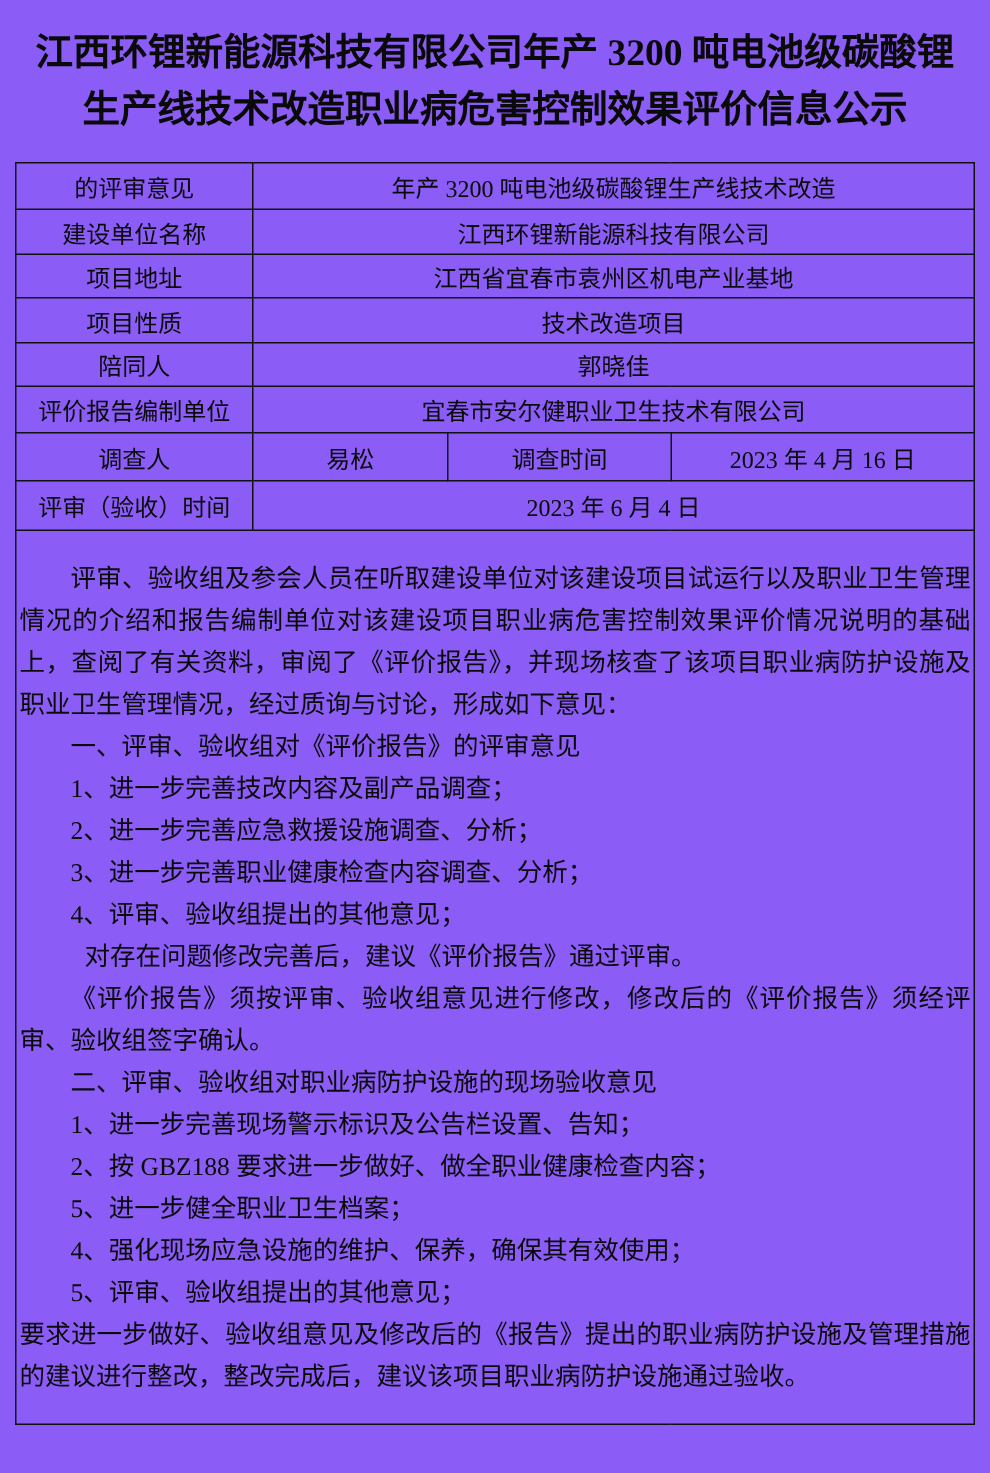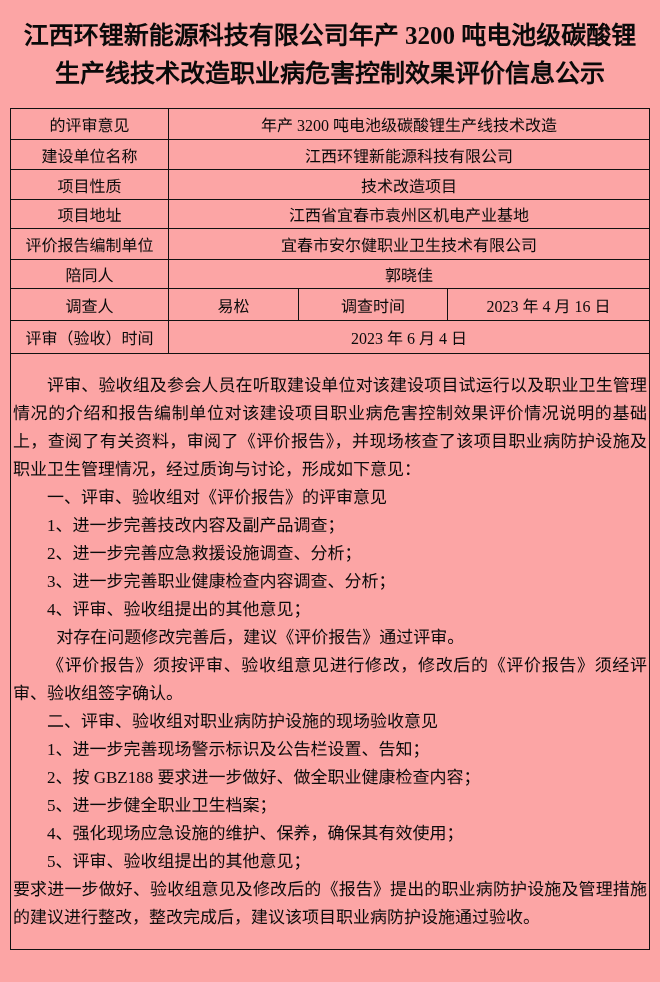--- a/index.html
+++ b/index.html
@@ -4,21 +4,21 @@
 <style>
   html, body {
     margin: 0;
     padding: 0;
     background: #ffffff;
   }
   .page {
     position: relative;
     width: 660px;
     height: 982px;
-    background: #fca5a5;
+    background: #8b5cf6;
     color: #000000;
     font-family: "Liberation Serif", "DejaVu Serif", serif;
     overflow: hidden;
   }
   .title {
     padding-top: 17px;
     text-align: center;
     font-weight: bold;
     font-size: 25px;
     line-height: 38px;
@@ -78,35 +78,35 @@
     </colgroup>
     <tbody>
       <tr style="height:31px">
         <td class="lbl">的评审意见</td>
         <td class="val" colspan="3">年产 3200 吨电池级碳酸锂生产线技术改造</td>
       </tr>
       <tr style="height:30px">
         <td class="lbl">建设单位名称</td>
         <td class="val" colspan="3">江西环锂新能源科技有限公司</td>
       </tr>
+      <tr style="height:29px">
+        <td class="lbl">项目地址</td>
+        <td class="val" colspan="3">江西省宜春市袁州区机电产业基地</td>
+      </tr>
       <tr style="height:30px">
         <td class="lbl">项目性质</td>
         <td class="val" colspan="3">技术改造项目</td>
       </tr>
       <tr style="height:29px">
-        <td class="lbl">项目地址</td>
-        <td class="val" colspan="3">江西省宜春市袁州区机电产业基地</td>
+        <td class="lbl">陪同人</td>
+        <td class="val" colspan="3">郭晓佳</td>
       </tr>
       <tr style="height:31px">
         <td class="lbl">评价报告编制单位</td>
         <td class="val" colspan="3">宜春市安尔健职业卫生技术有限公司</td>
-      </tr>
-      <tr style="height:29px">
-        <td class="lbl">陪同人</td>
-        <td class="val" colspan="3">郭晓佳</td>
       </tr>
       <tr style="height:32px">
         <td class="lbl">调查人</td>
         <td class="val">易松</td>
         <td class="lbl">调查时间</td>
         <td class="val">2023 年 4 月 16 日</td>
       </tr>
       <tr style="height:33px">
         <td class="lbl">评审（验收）时间</td>
         <td class="val" colspan="3">2023 年 6 月 4 日</td>

